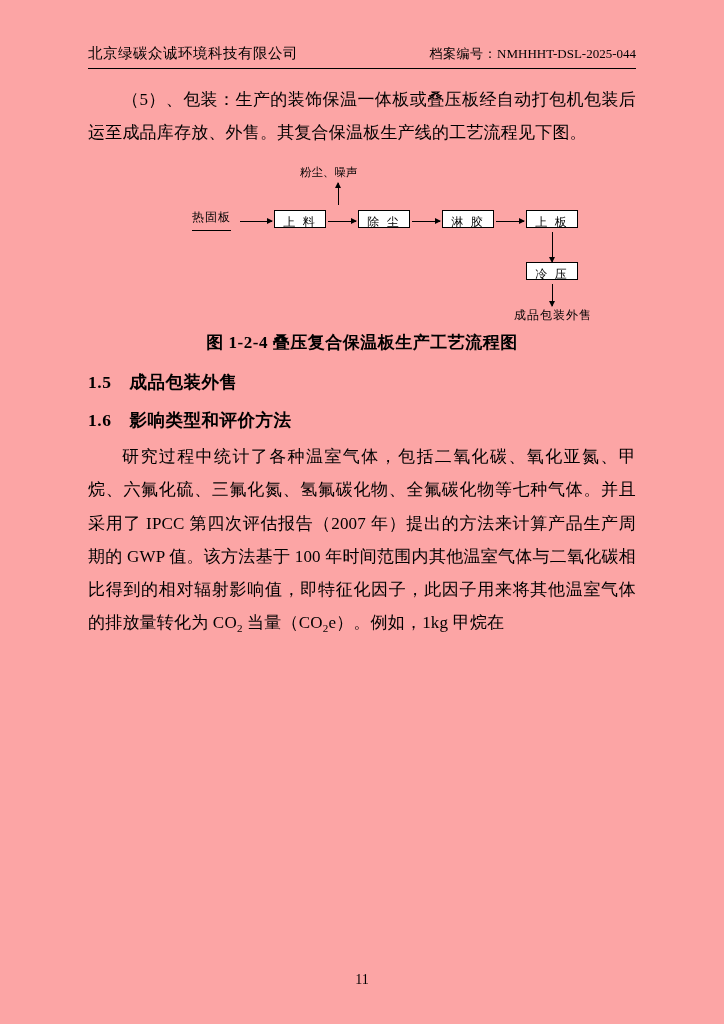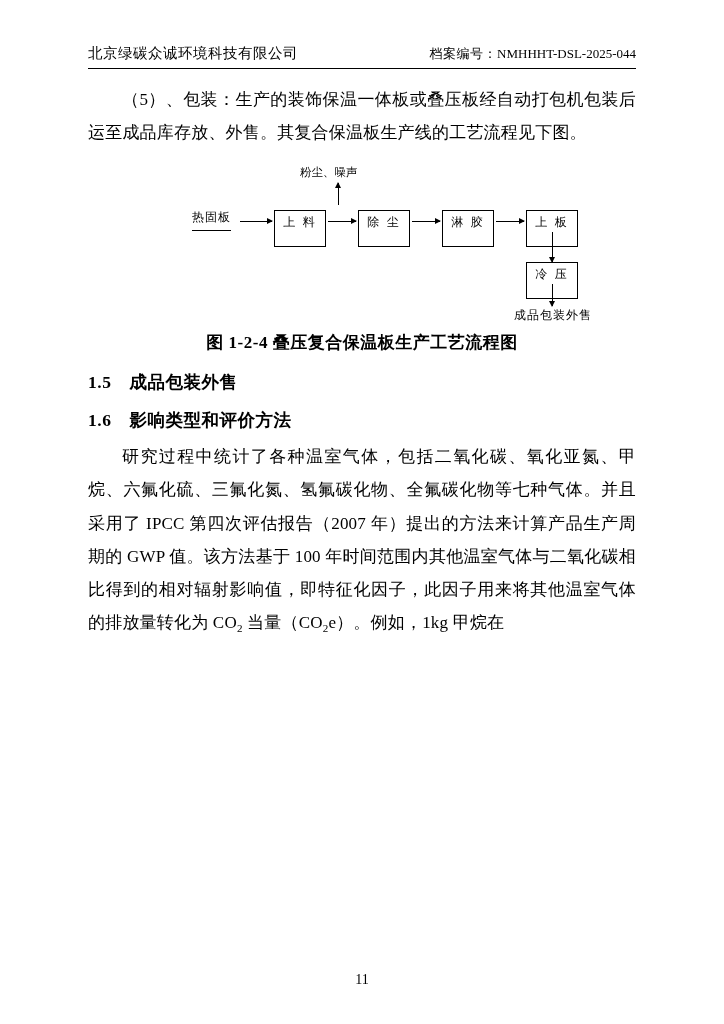--- a/index.html
+++ b/index.html
@@ -4,21 +4,21 @@
 <style>
   html, body {
     margin: 0;
     padding: 0;
     background: #8a8a8a;
   }
   .page {
     position: relative;
     width: 724px;
     height: 1024px;
-    background: #ffffff;
+    background: #fca5a5;
     margin: 0 auto;
     overflow: hidden;
     font-family: "Liberation Serif", "DejaVu Serif", serif;
     color: #000000;
     box-sizing: border-box;
   }
   .content {
     position: absolute;
     left: 88px;
     right: 88px;
@@ -83,21 +83,21 @@
     font-family: "Liberation Sans", "DejaVu Sans", sans-serif;
     white-space: nowrap;
   }
   .flow-box {
     position: absolute;
     border: 1px solid #000;
     font-size: 12px;
     font-family: "Liberation Sans", "DejaVu Sans", sans-serif;
     text-align: center;
     line-height: 22px;
-    height: 37px;
+    height: 18px;
     background: #fff;
     letter-spacing: 2px;
     box-sizing: border-box;
   }
   .flow-plain {
     position: absolute;
     font-size: 12px;
     font-family: "Liberation Sans", "DejaVu Sans", sans-serif;
     white-space: nowrap;
     letter-spacing: 1px;

